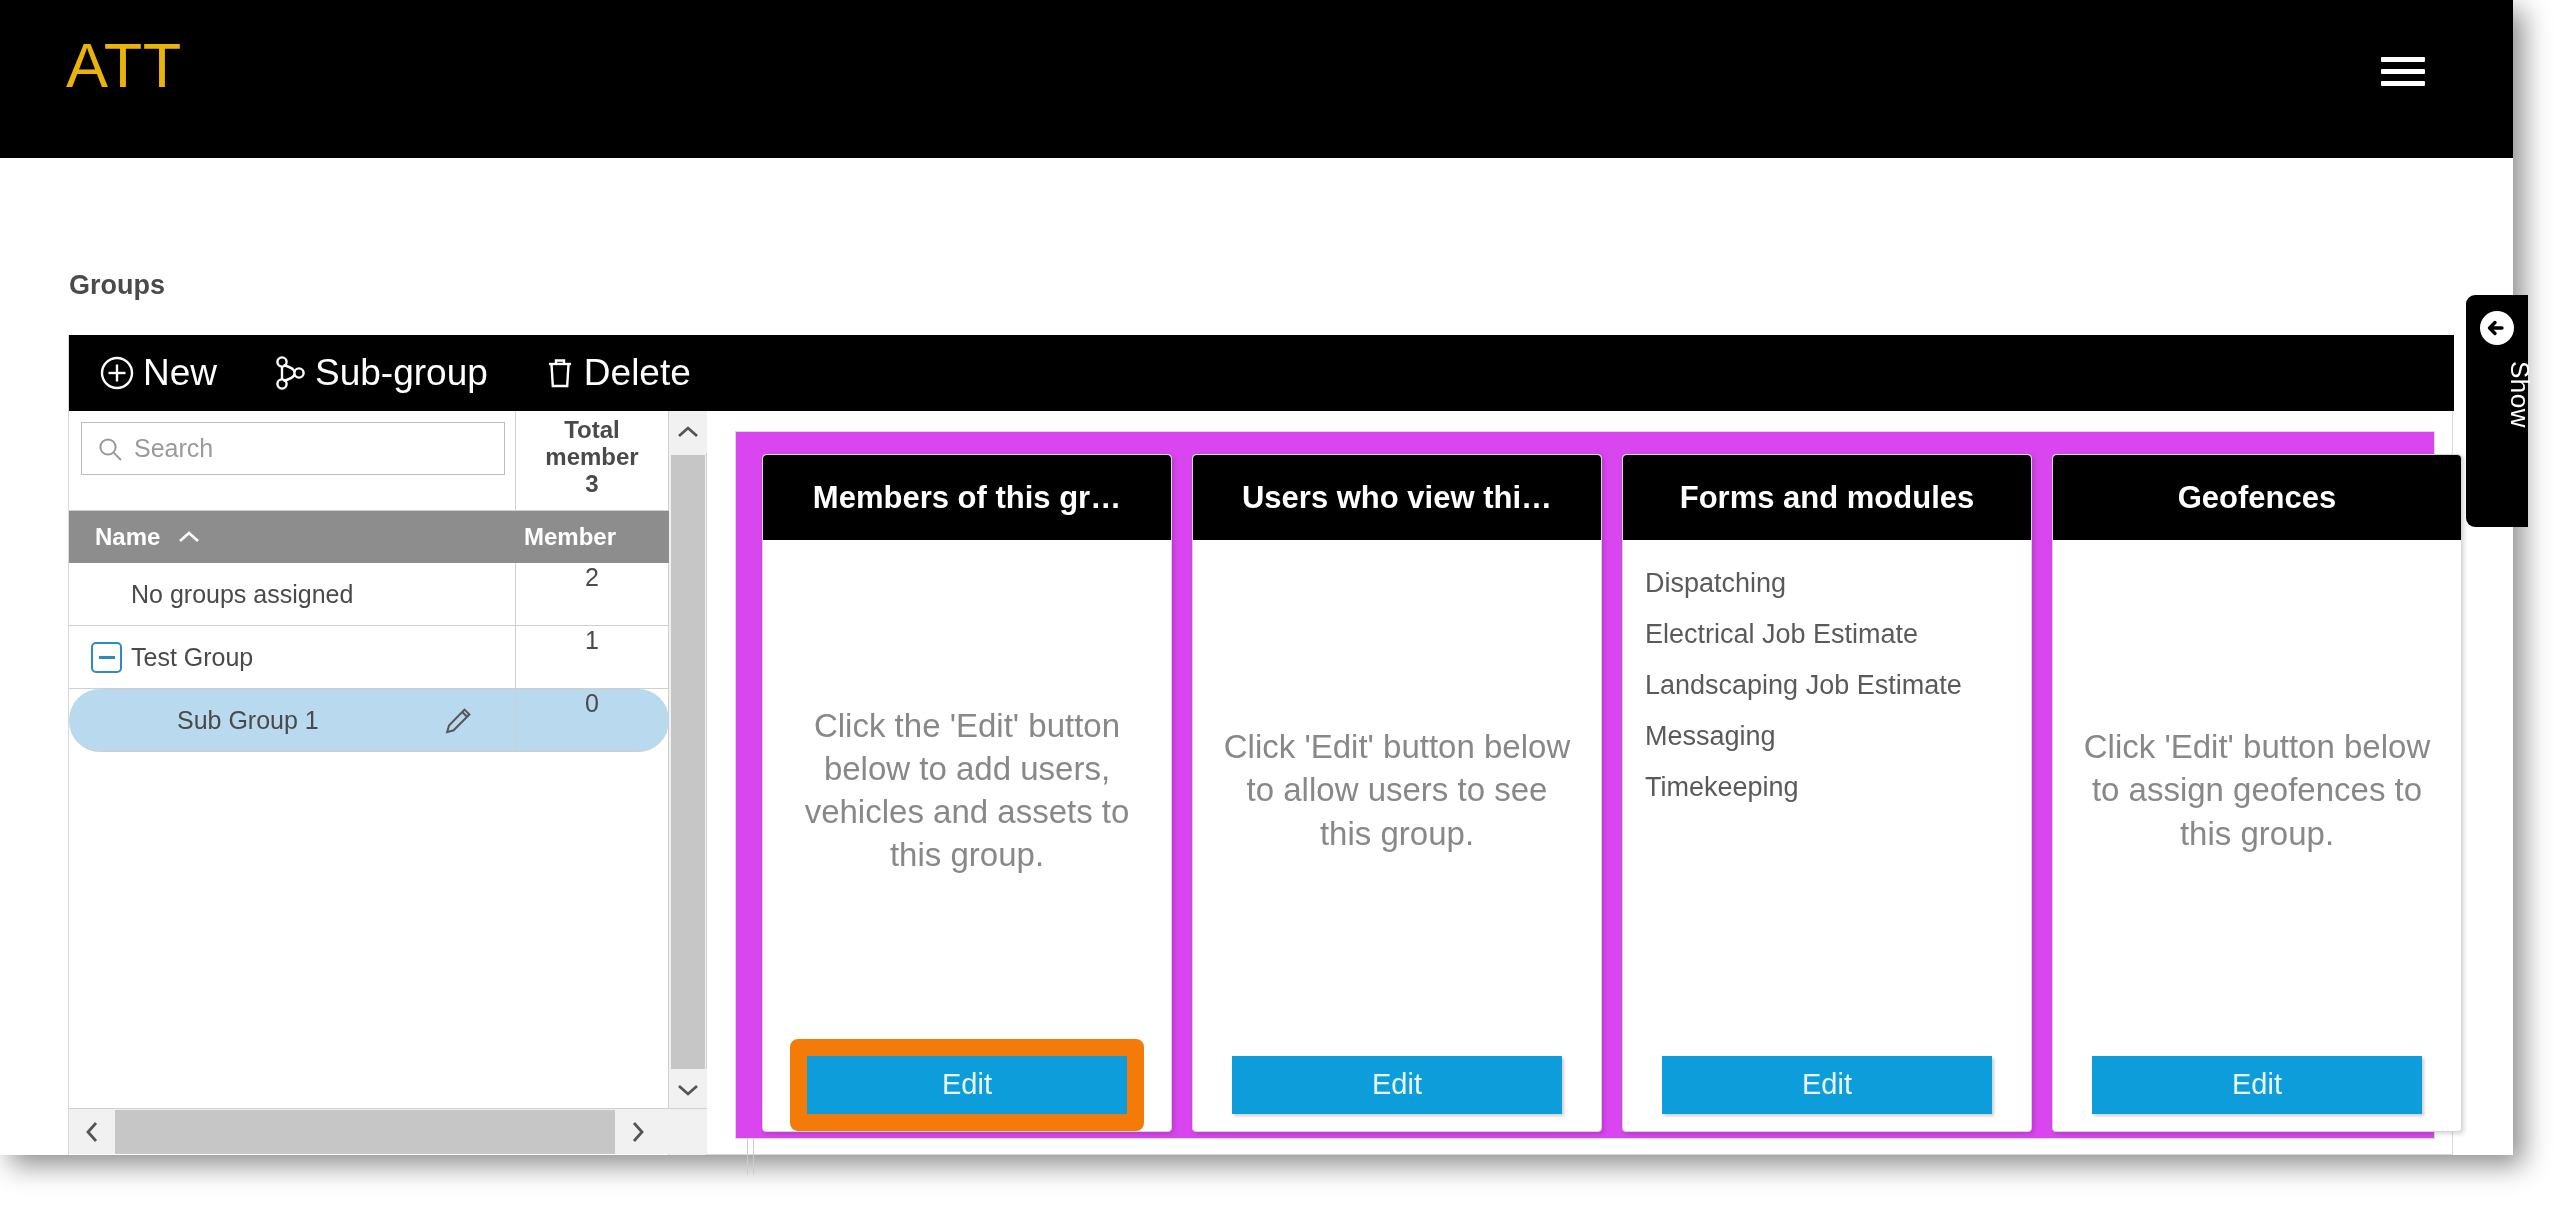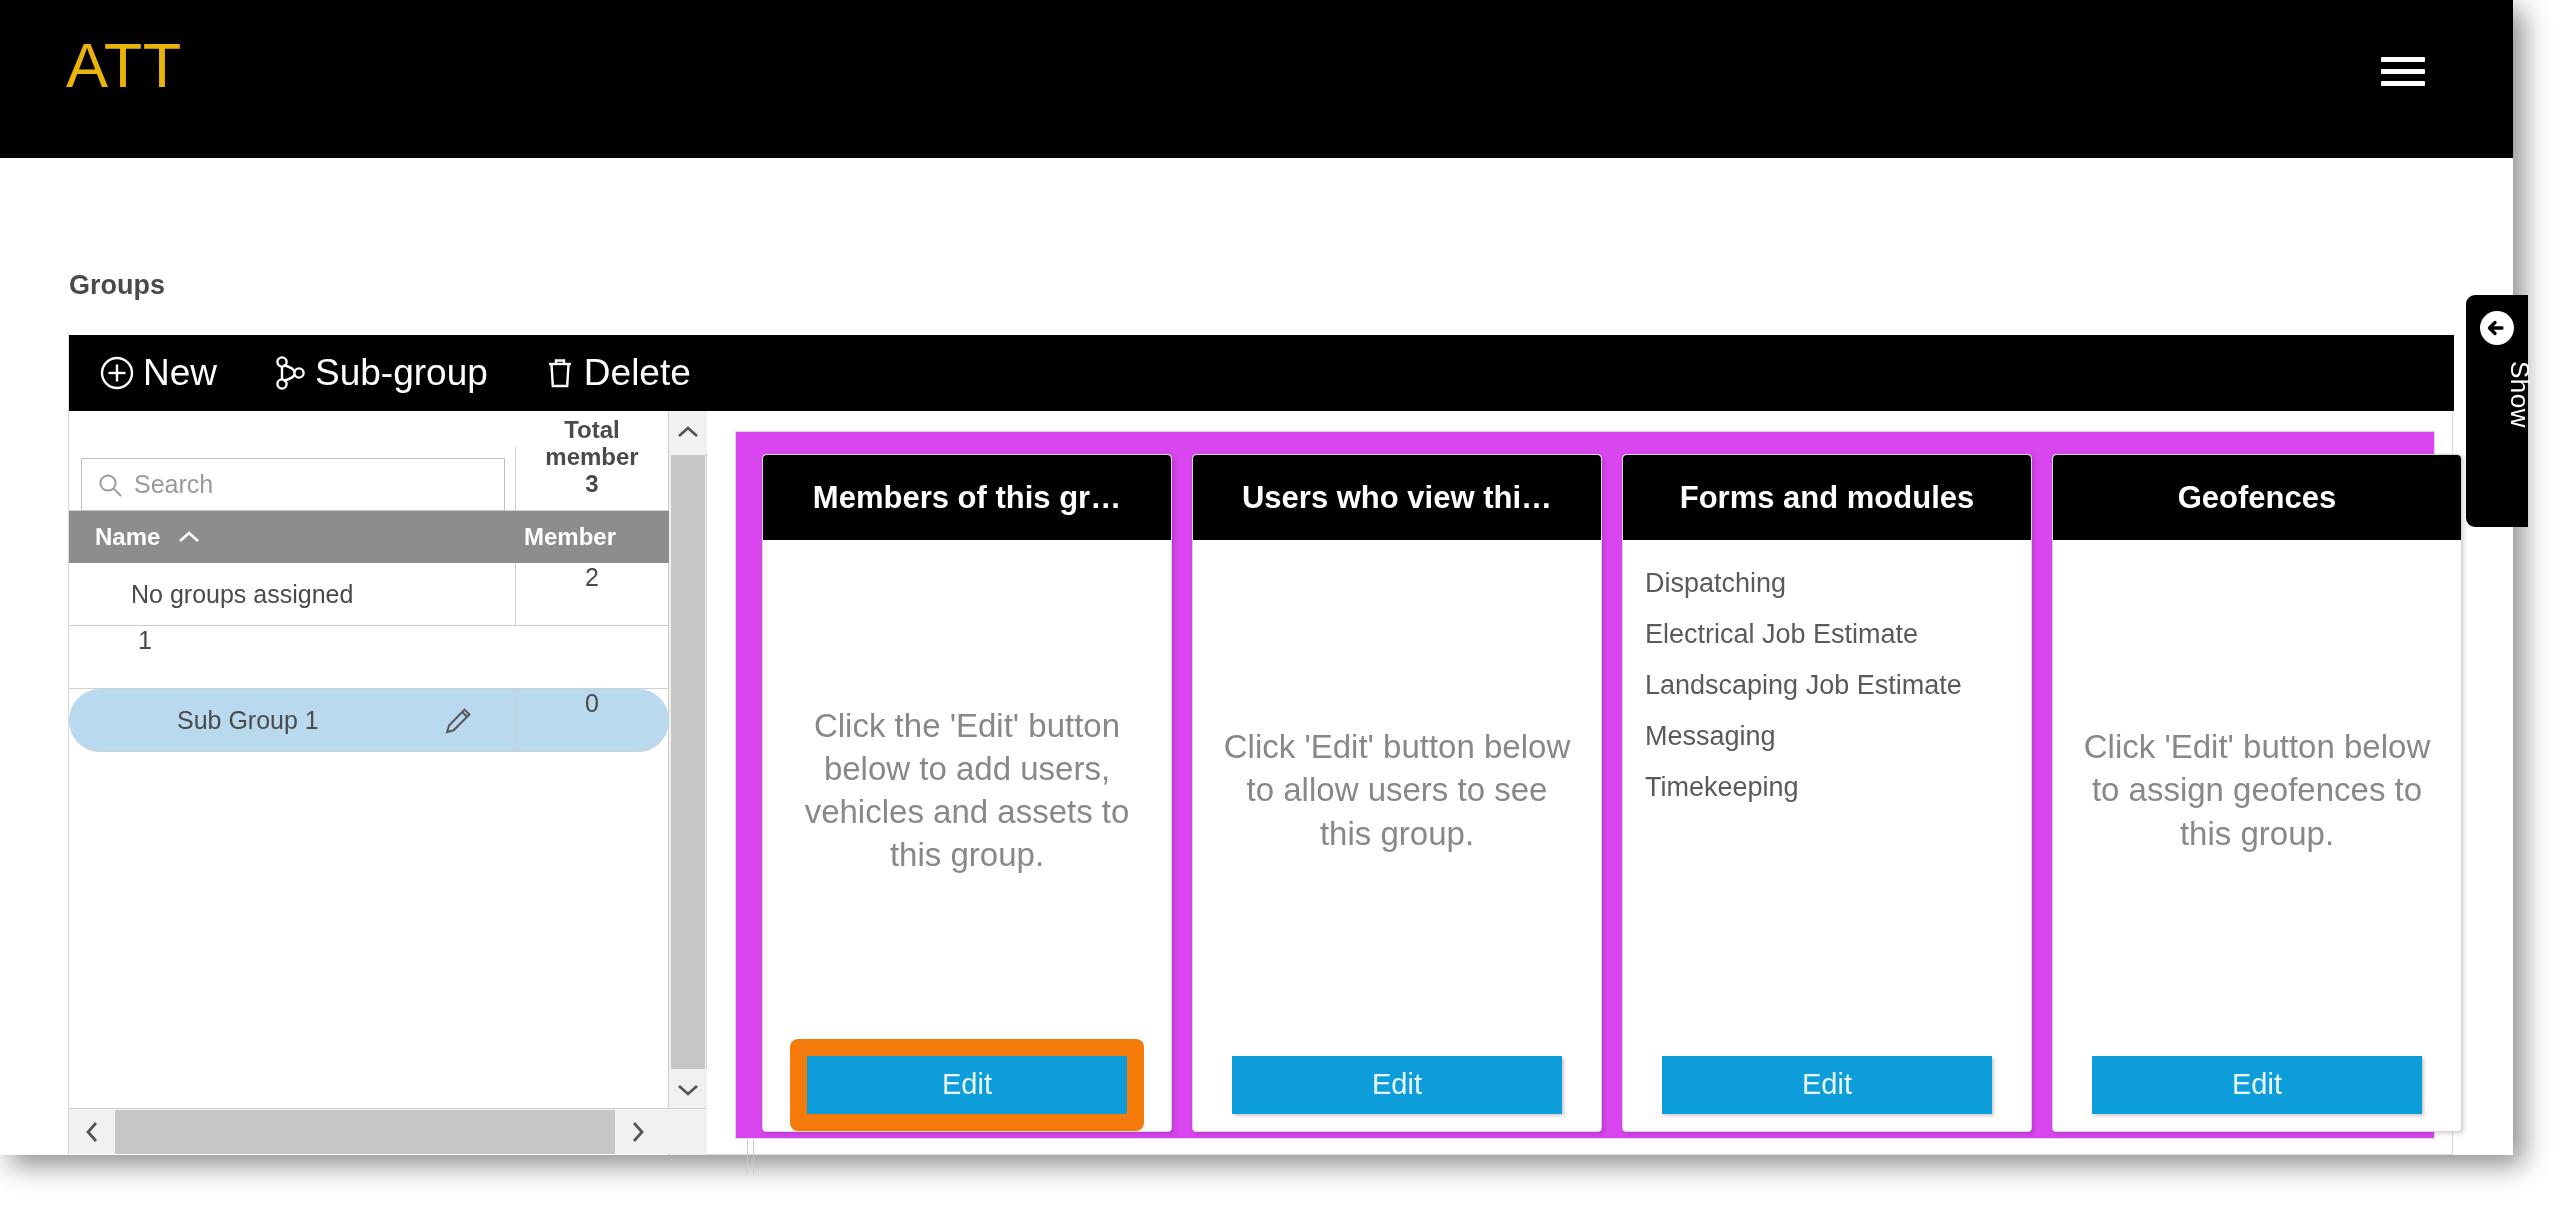--- a/index.html
+++ b/index.html
@@ -144,21 +144,20 @@
     height: 100px;
     border-bottom: 1px solid #cfcfcf;
     display: flex;
     align-items: flex-start;
   }
   #search-cell {
     width: 447px;
     height: 100px;
     border-right: 1px solid #cfcfcf;
     padding: 11px 10px 0 12px;
-    margin-top: 36px;
   }
   #search-box {
     position: relative;
     width: 424px;
     height: 53px;
     border: 1px solid #bdbdbd;
     background: #ffffff;
   }
   #search-icon {
     position: absolute;
@@ -549,20 +548,26 @@
           </div>
 
           <div class="grow" style="top:152px;">
             <div class="namecell indent1">
               <span>No groups assigned</span>
             </div>
             <div class="cnt">2</div>
           </div>
 
           <div class="grow" style="top:215px;">
+            <div class="namecell indent1">
+              <span class="expander">
+                  <i></i>
+                </span>
+              <span>Test Group</span>
+            </div>
             <div class="cnt">1</div>
           </div>
 
           <div class="grow sel" style="top:278px;">
             <div class="namecell indent2">
               <span>Sub Group 1</span>
               <span class="pencil">
                 <svg width="30" height="30" viewBox="0 0 30 30">
                   <path d="M21.5 3.6 L26.4 8.5 L10.6 24.3 L4.2 26.1 L6 19.6 Z" fill="none" stroke="#555" stroke-width="2"></path>
                   <path d="M19.2 6 L24 10.8" stroke="#555" stroke-width="2"></path>

